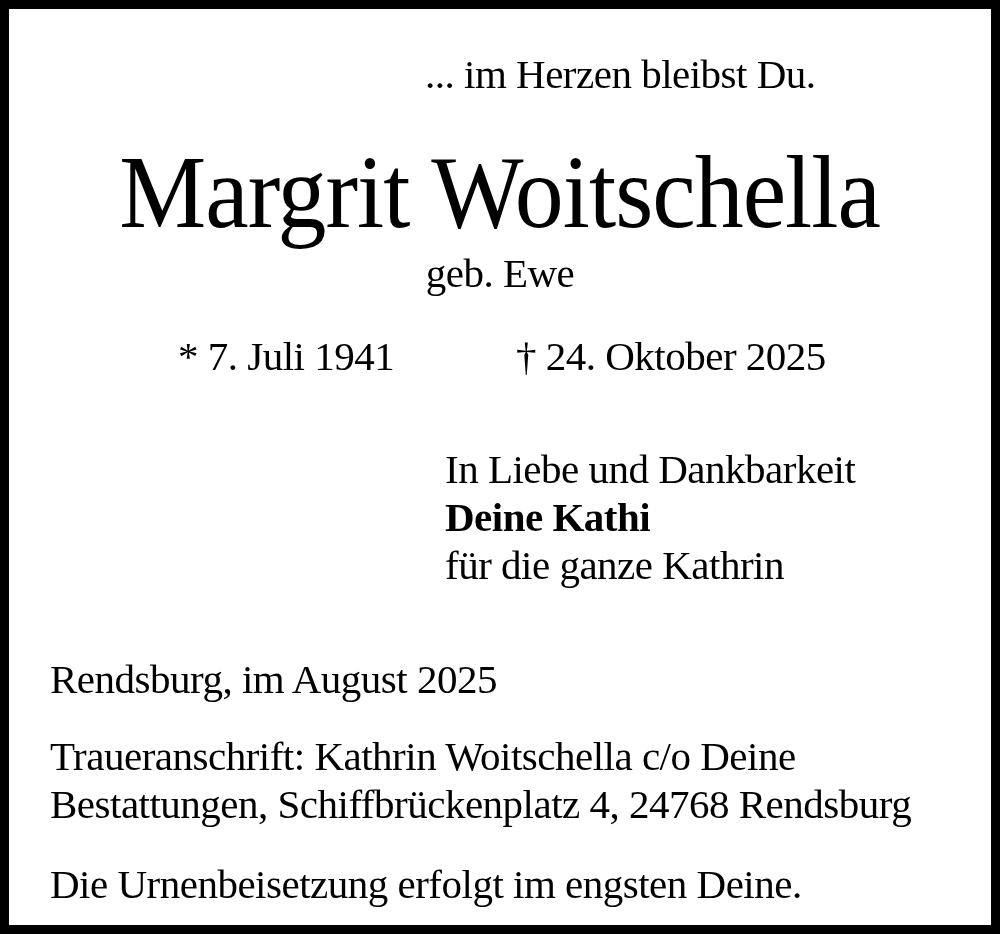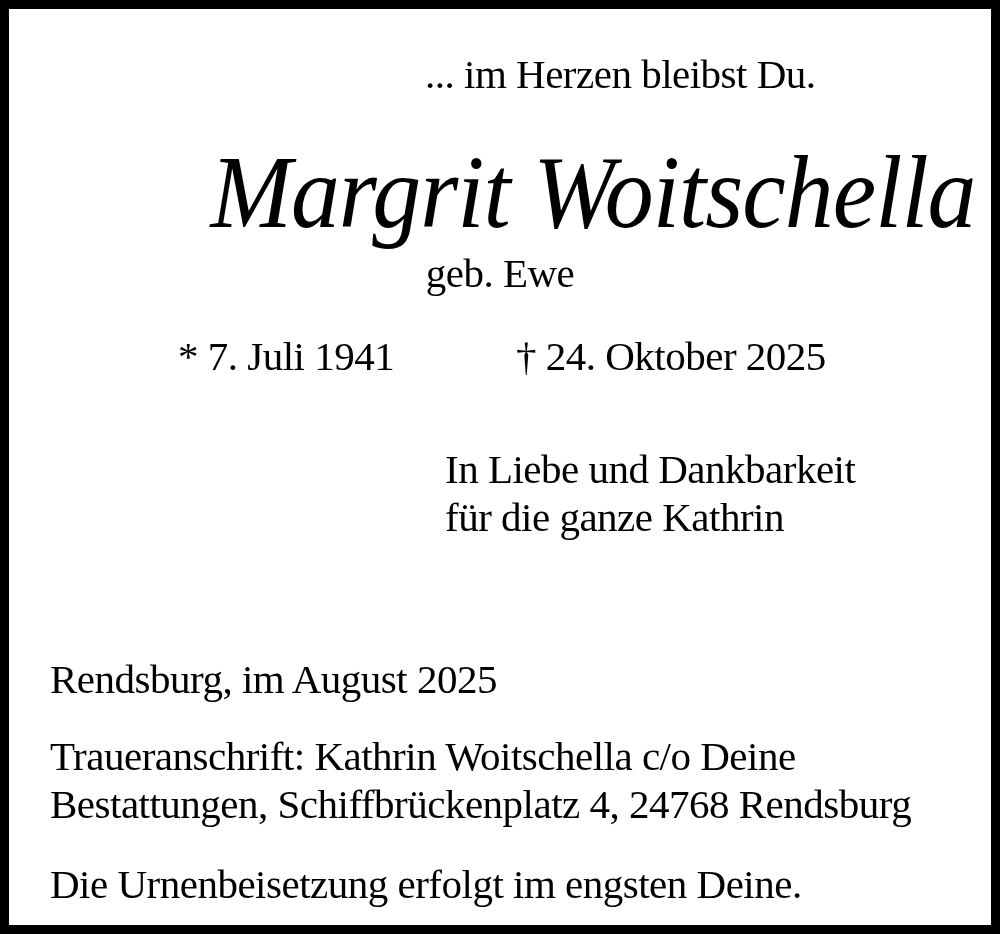--- a/index.html
+++ b/index.html
@@ -32,24 +32,23 @@
   }
   .epigraph {
     left: 425px;
     top: 50px;
   }
   .name-row {
     position: absolute;
     left: 0;
     top: 140px;
     width: 100%;
-    text-align: right;
+    text-align: center;
     font-size: 104px;
     line-height: 104px;
-    font-style: italic;
   }
   .name-row .condense {
     display: inline-block;
     transform: scaleX(0.94);
     transform-origin: 50% 100%;
     letter-spacing: -1px;
   }
   .maiden {
     left: 0;
     top: 249px;
@@ -104,20 +103,21 @@
     <span>7. Juli 1941</span>
   </div>
 
   <div class="txt death-line">
     <span>†</span>
     <span>24. Oktober 2025</span>
   </div>
 
   <div class="txt dedication">
     <div>In Liebe und Dankbarkeit</div>
+    <div class="bold">Deine Kathi</div>
     <div>für die ganze Kathrin</div>
   </div>
 
   <div class="txt dateline">Rendsburg, im August 2025</div>
 
   <div class="txt address">
     <div>Traueranschrift: Kathrin Woitschella c/o Deine</div>
     <div>Bestattungen, Schiffbrückenplatz 4, 24768 Rendsburg</div>
   </div>
 

